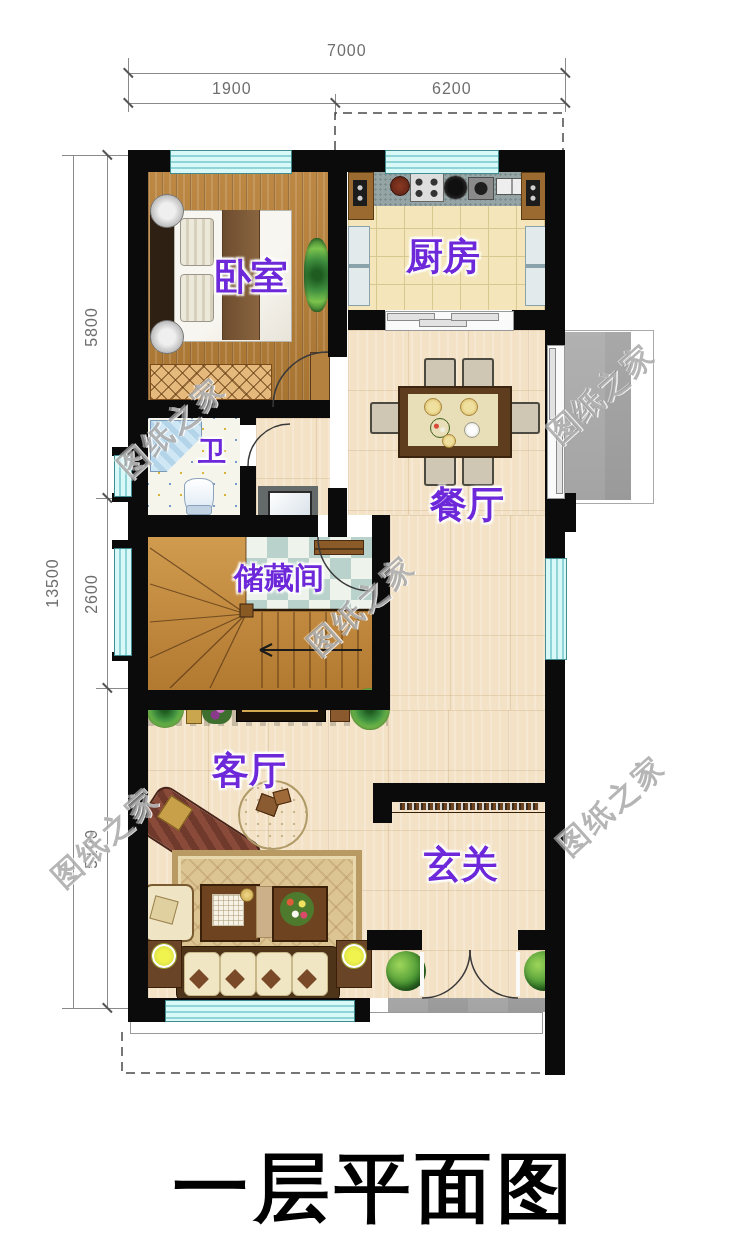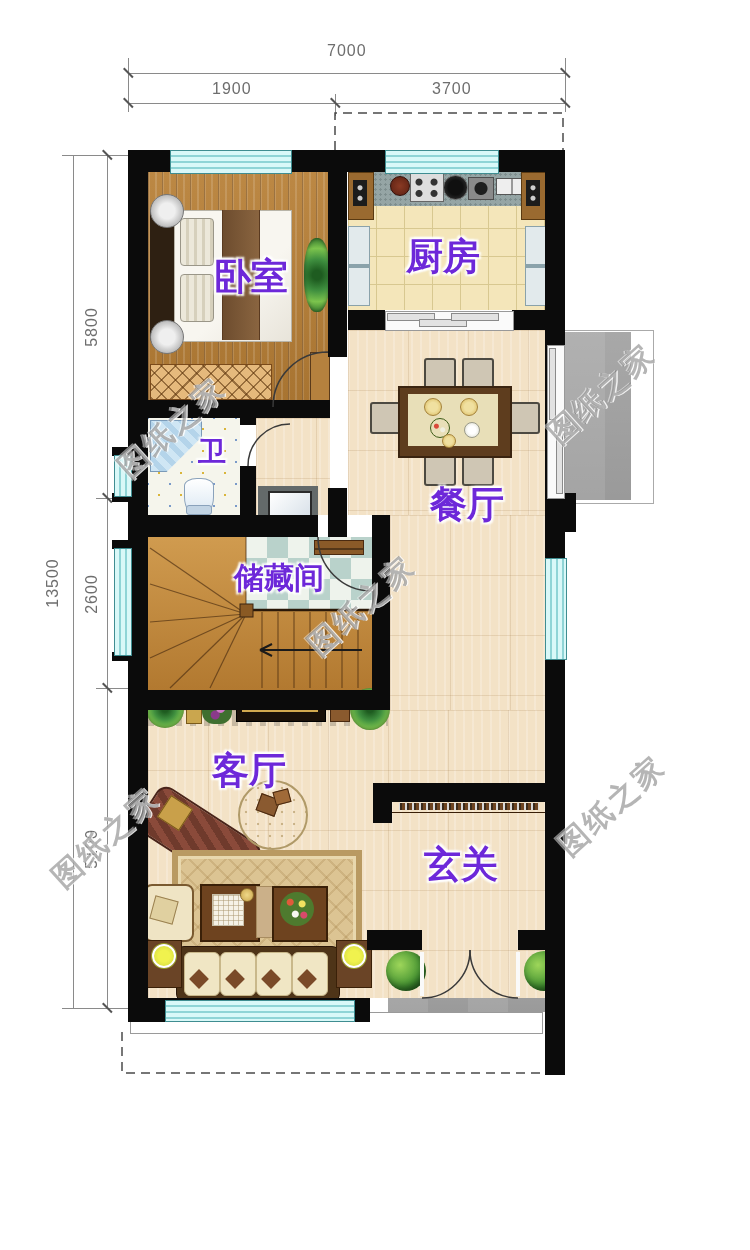--- a/index.html
+++ b/index.html
@@ -53,21 +53,21 @@
   #title{position:absolute;left:0;right:0;text-align:center;font-weight:900;color:#000;letter-spacing:5px;}
 </style>
 </head>
 <body>
 
 <div id="canvas">
 
   <div class="dimtext" style="left:327px;top:42px;">7000</div>
   <div class="dimline" style="left:128px;top:73px;width:437px;height:1px;"></div>
   <div class="dimtext" style="left:212px;top:80px;">1900</div>
-  <div class="dimtext" style="left:432px;top:80px;">3700</div>
+  <div class="dimtext" style="left:432px;top:80px;">6200</div>
   <div class="dimline" style="left:128px;top:103px;width:437px;height:1px;"></div>
   <div class="dimline" style="left:128px;top:58px;width:1px;height:54px;"></div>
   <div class="dimline" style="left:565px;top:58px;width:1px;height:54px;"></div>
   <div class="dimline" style="left:335px;top:94px;width:1px;height:22px;"></div>
   <div class="tick" style="left:122px;top:72px;"></div>
   <div class="tick" style="left:559px;top:72px;"></div>
   <div class="tick" style="left:122px;top:102px;"></div>
   <div class="tick" style="left:329px;top:102px;"></div>
   <div class="tick" style="left:559px;top:102px;"></div>
 
@@ -276,13 +276,14 @@
   <div class="rlabel" style="left:234px;top:563px;font-size:30px;">储藏间</div>
   <div class="rlabel" style="left:212px;top:752px;font-size:37px;">客厅</div>
   <div class="rlabel" style="left:424px;top:846px;font-size:37px;">玄关</div>
 
   <div class="wm" style="left:172px;top:428px;">图纸之家</div>
   <div class="wm" style="left:362px;top:606px;">图纸之家</div>
   <div class="wm" style="left:602px;top:394px;">图纸之家</div>
   <div class="wm" style="left:106px;top:838px;">图纸之家</div>
   <div class="wm" style="left:612px;top:806px;">图纸之家</div>
 
+  <div id="title" style="top:1138px;font-size:76px;">一层平面图</div>
 </div>
 
 </body></html>

